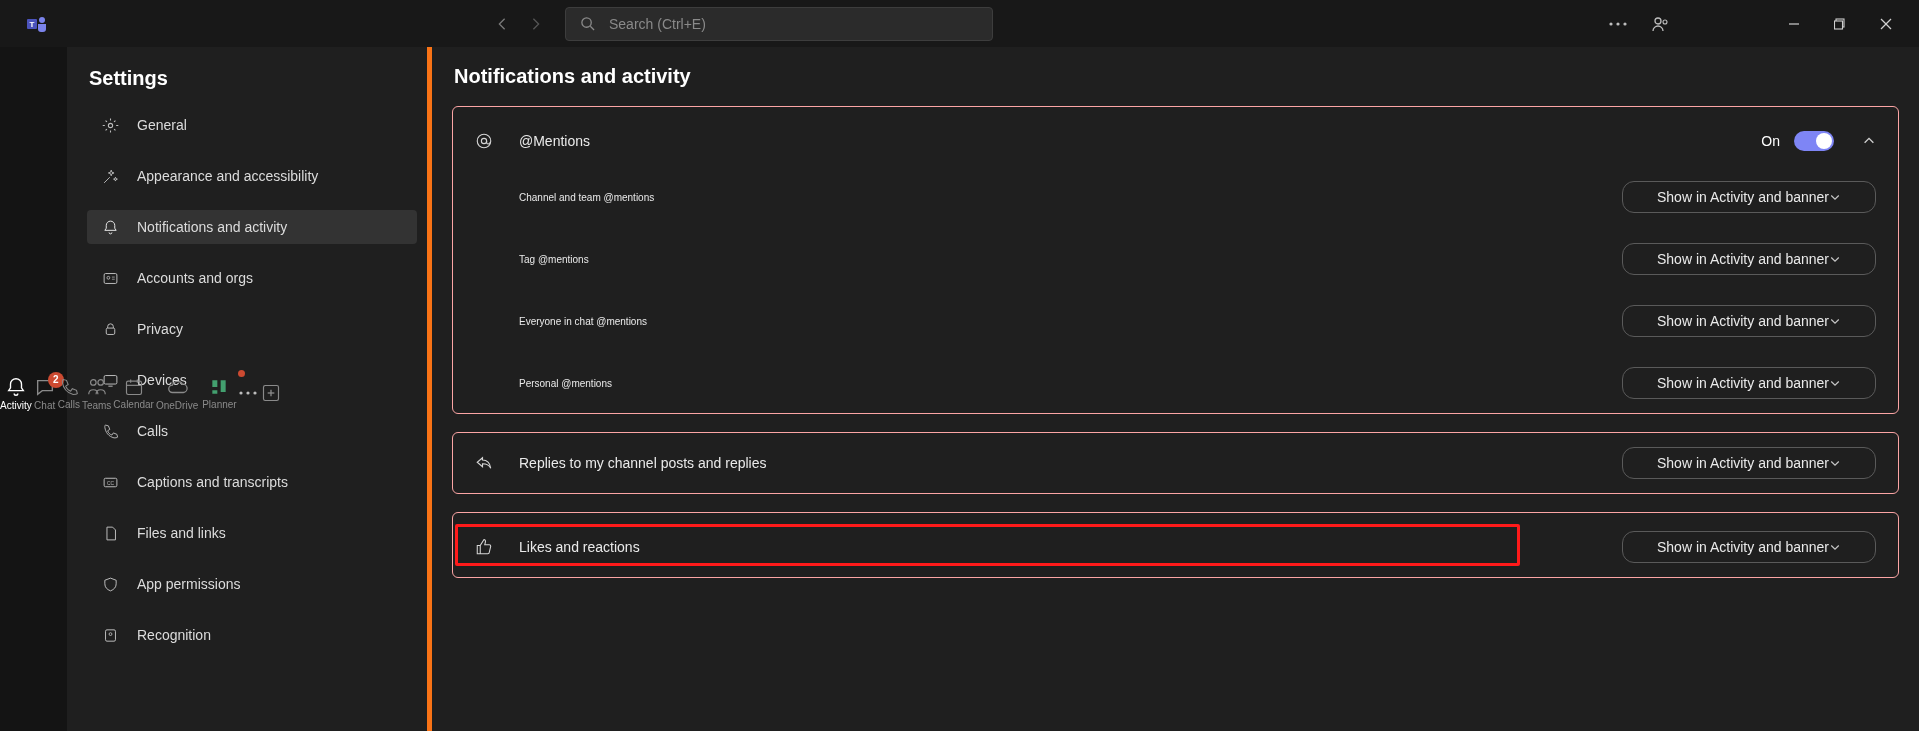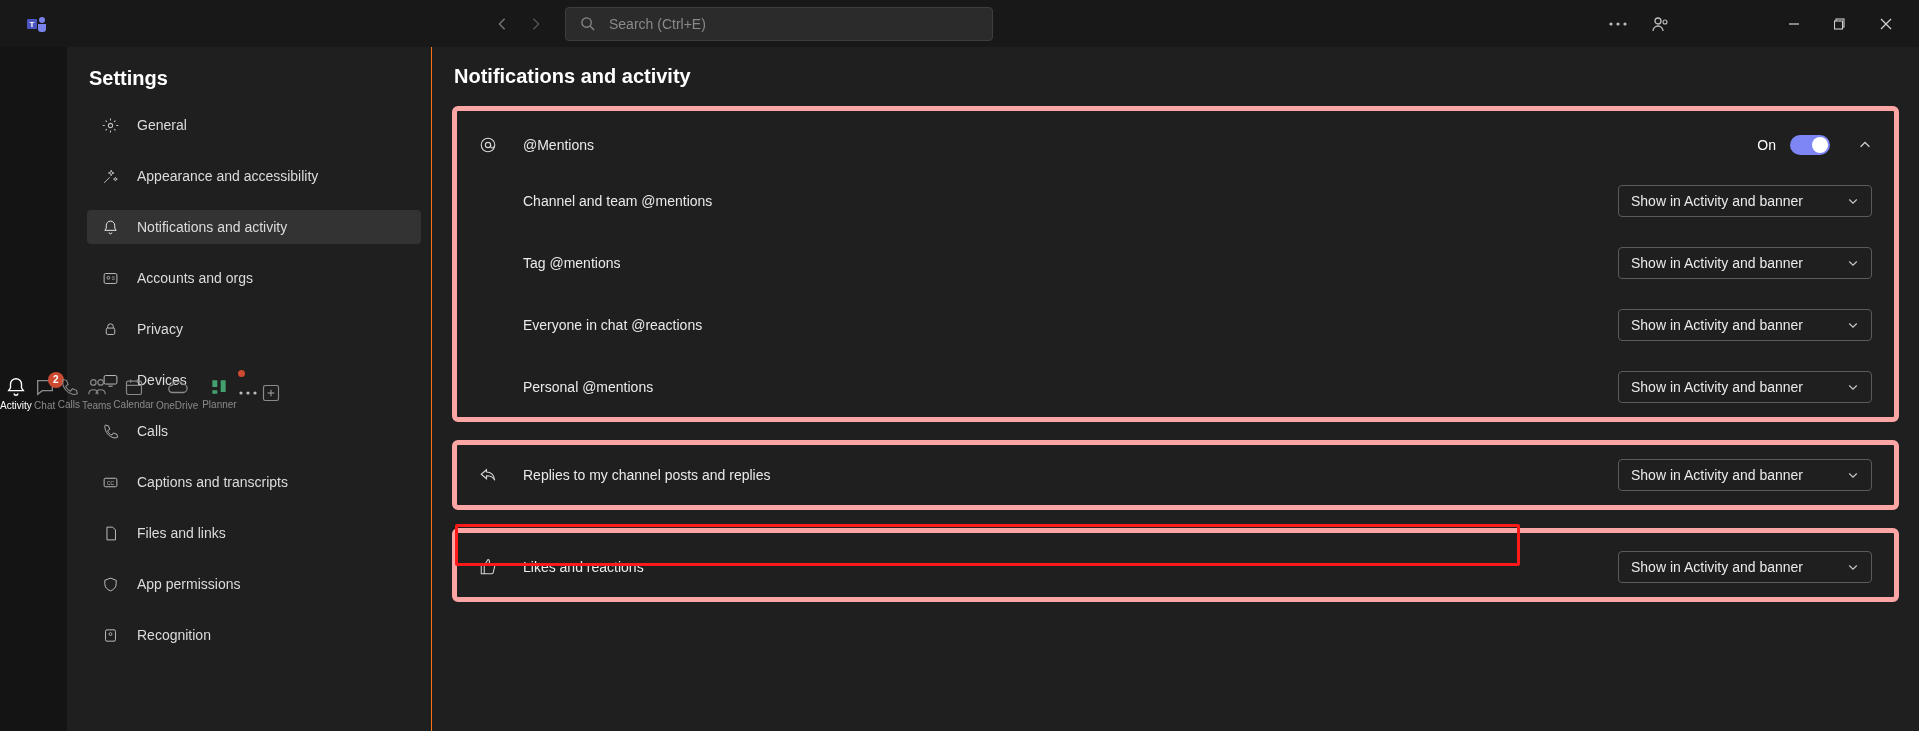--- a/index.html
+++ b/index.html
@@ -81,21 +81,21 @@
 }
 .rail-dot {
   position:absolute; top:4px; right:12px;
   width:7px; height:7px; border-radius:50%;
   background:#cc4a31;
 }
 
 .settings-panel {
   width: 365px;
   background: #1f1f1f;
-  border-right: 1px solid #f97316;
+  border-right: 5px solid #f97316;
   padding: 20px 10px 0 20px;
 }
 .settings-title { font-size: 20px; font-weight:700; color:#fff; margin-bottom: 18px; padding-left:2px;}
 .settings-list { display:flex; flex-direction:column; gap:17px;}
 .settings-item {
   display:flex; align-items:center; gap:18px;
   height:34px;
   padding: 0 14px;
   border-radius:4px;
   color:#dcdcdc;
@@ -105,41 +105,41 @@
 .si-icon { width:18px; display:flex; justify-content:center; color:#bcbcbc;}
 
 .content {
   flex:1;
   background:#1f1f1f;
   padding: 18px 20px 0 20px;
   overflow:hidden;
 }
 .content-title { font-size:20px; font-weight:700; margin-bottom: 18px; padding-left:2px;}
 .card {
-  border:5px solid #fca5a5;
+  border:1px solid #fca5a5;
   border-radius:6px;
   padding: 14px 22px;
   margin-bottom: 18px;
 }
 .row {
   display:flex; align-items:center;
   min-height:40px;
 }
 .row .icon-slot { width:44px; color:#d6d6d6; display:flex;}
 .row .label { font-size:14px; color:#eaeaea; }
 .row .spacer { flex:1; }
 .sub-rows { margin-left:44px; margin-top: 20px; display:flex; flex-direction:column; gap:30px;}
 .sub-row { display:flex; align-items:center; }
-.sub-row .label { font-size:14px; color:#eaeaea; }
+.sub-row .label { font-size:10px; color:#eaeaea; }
 .sub-row .spacer { flex:1; }
 .select {
   width:254px; height:32px;
   border:1px solid #5a5a5a;
-  border-radius:4px;
-  display:flex; align-items:center; justify-content:space-between;
+  border-radius:12px;
+  display:flex; align-items:center; justify-content:center;
   padding: 0 12px;
   font-size:14px; color:#eaeaea;
   background:transparent;
 }
 .select .chev { color:#c7c7c7; }
 .toggle-group { display:flex; align-items:center; gap:14px; }
 .toggle-text { font-size:14px; color:#ffffff; }
 .toggle {
   width:40px; height:20px; border-radius:10px;
   background:#7e85f5;
@@ -469,21 +469,21 @@
           <div class="select">
             <span>Show in Activity and banner</span>
             <span class="chev">
                 <svg width="12" height="12" viewBox="0 0 16 16">
                   <path d="M3 6l5 5 5-5" stroke="#c7c7c7" stroke-width="1.6" fill="none"></path>
                 </svg>
               </span>
           </div>
         </div>
         <div class="sub-row">
-          <span class="label">Everyone in chat @reactions</span>
+          <span class="label">Everyone in chat @mentions</span>
           <span class="spacer"></span>
           <div class="select">
             <span>Show in Activity and banner</span>
             <span class="chev">
                 <svg width="12" height="12" viewBox="0 0 16 16">
                   <path d="M3 6l5 5 5-5" stroke="#c7c7c7" stroke-width="1.6" fill="none"></path>
                 </svg>
               </span>
           </div>
         </div>

